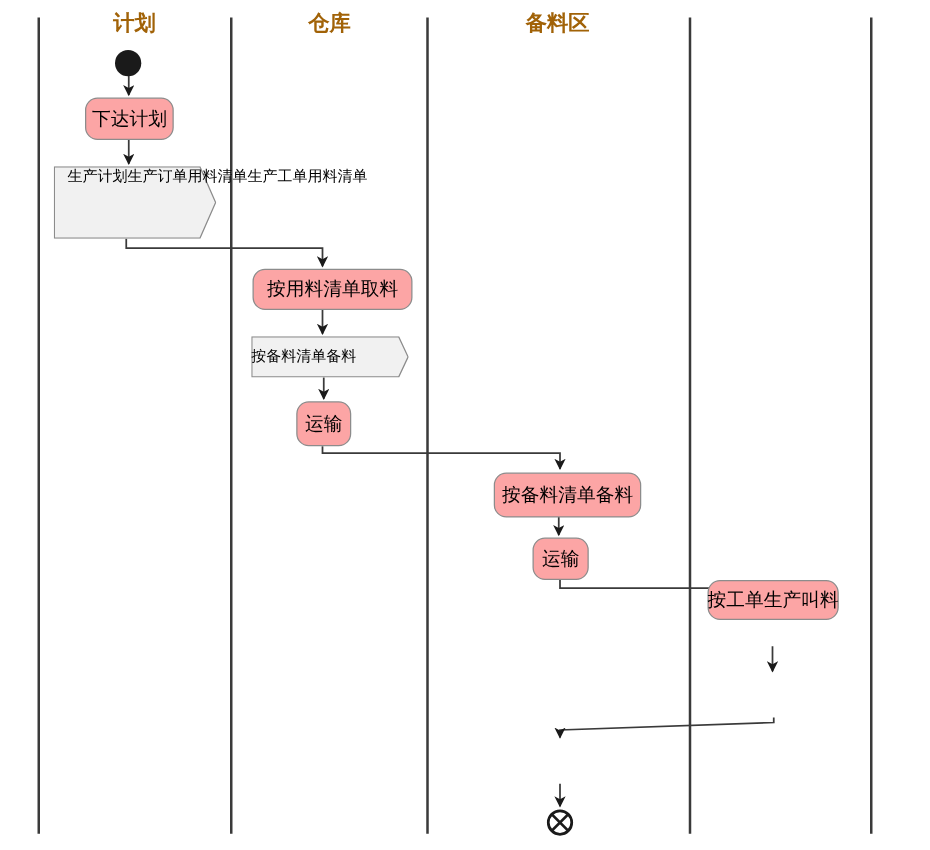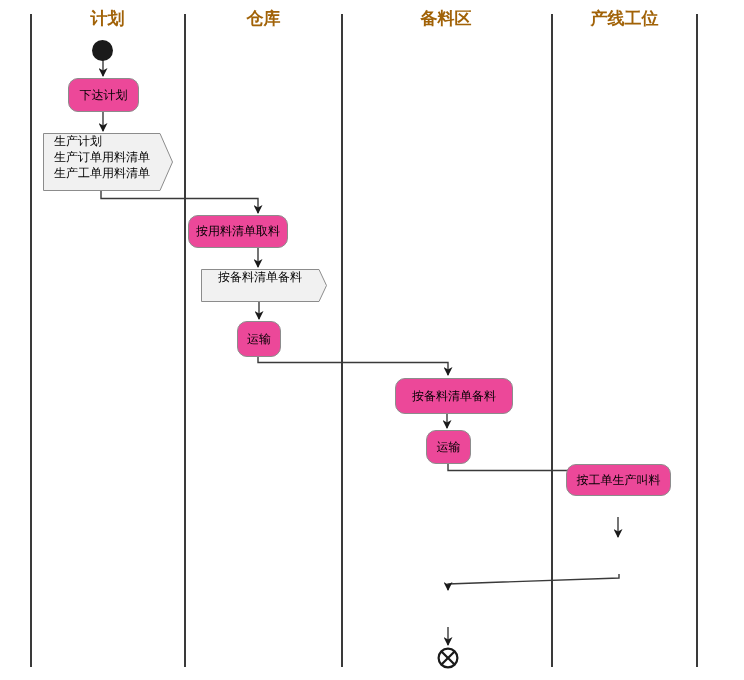--- a/index.html
+++ b/index.html
@@ -7,53 +7,52 @@
     position:relative;width:744px;height:680px;background:#ffffff;overflow:hidden;
     font-family:"Liberation Sans","DejaVu Sans",sans-serif;color:#000;
   }
   .lane-line{position:absolute;top:14px;height:653px;width:2px;background:#3a3a3a;}
   .lane-header{
     position:absolute;top:8px;height:22px;line-height:22px;
     text-align:center;font-size:17px;font-weight:600;color:#a16207;
   }
   .edges{position:absolute;left:0;top:0;pointer-events:none;}
   .node{
-    position:absolute;box-sizing:border-box;background:#ec4899;
+    position:absolute;box-sizing:border-box;background:#fca5a5;
     border:1px solid #8c8c8c;border-radius:10px;
     display:flex;align-items:center;justify-content:center;
-    font-size:12px;color:#000;white-space:nowrap;
+    font-size:15px;color:#000;white-space:nowrap;
   }
   .start-node{
     position:absolute;width:21px;height:21px;border-radius:50%;background:#1a1a1a;
   }
   .signal{position:absolute;}
   .signal svg{position:absolute;left:0;top:0;}
   .signal .sig-text{
     position:absolute;left:0;top:0;width:100%;height:100%;box-sizing:border-box;
-    display:flex;flex-direction:column;justify-content:flex-start;
+    display:flex;flex-direction:row;justify-content:space-between;
     font-size:12px;color:#000;white-space:nowrap;
   }
   .sig-center{align-items:center;}
   .final-node{position:absolute;}
 </style>
 </head>
 <body>
 
 <div class="canvas">
 
   <div class="lane-line" style="left:30px"></div>
   <div class="lane-line" style="left:184px"></div>
   <div class="lane-line" style="left:341px"></div>
   <div class="lane-line" style="left:551px"></div>
   <div class="lane-line" style="left:696px"></div>
 
   <div class="lane-header" style="left:30px;width:155px">计划</div>
   <div class="lane-header" style="left:185px;width:157px">仓库</div>
   <div class="lane-header" style="left:362px;width:168px">备料区</div>
-  <div class="lane-header" style="left:552px;width:145px">产线工位</div>
 
   <svg class="edges" width="744" height="680">
     <defs>
       <marker id="arrow" markerWidth="10" markerHeight="9" refX="8" refY="4.5" orient="auto" markerUnits="userSpaceOnUse">
         <path d="M0,0 L9,4.5 L0,9 L2.4,4.5 Z" fill="#1a1a1a"></path>
       </marker>
     </defs>
     <g fill="none" stroke="#3a3a3a" stroke-width="1.4">
       <path d="M103,60 L103,76" marker-end="url(#arrow)"></path>
       <path d="M103,112 L103,131" marker-end="url(#arrow)"></path>
@@ -79,21 +78,21 @@
     <svg width="130" height="58">
       <polygon points="0.5,0.5 117,0.5 129.5,29 117,57.5 0.5,57.5" fill="#f1f1f1" stroke="#8c8c8c" stroke-width="1"></polygon>
     </svg>
     <div class="sig-text" style="padding-left:11px;line-height:16px">
       <span>生产计划</span>
       <span>生产订单用料清单</span>
       <span>生产工单用料清单</span>
     </div>
   </div>
 
-  <div class="node" style="left:188px;top:215px;width:100px;height:33px">
+  <div class="node" style="left:202px;top:215px;width:128px;height:33px">
     <span>按用料清单取料</span>
   </div>
 
   <div class="signal" style="left:201px;top:269px;width:126px;height:33px">
     <svg width="126" height="33">
       <polygon points="0.5,0.5 118,0.5 125.5,16.5 118,32.5 0.5,32.5" fill="#f1f1f1" stroke="#8c8c8c" stroke-width="1"></polygon>
     </svg>
     <div class="sig-text sig-center" style="padding-right:8px">
       <span>按备料清单备料</span>
     </div>

